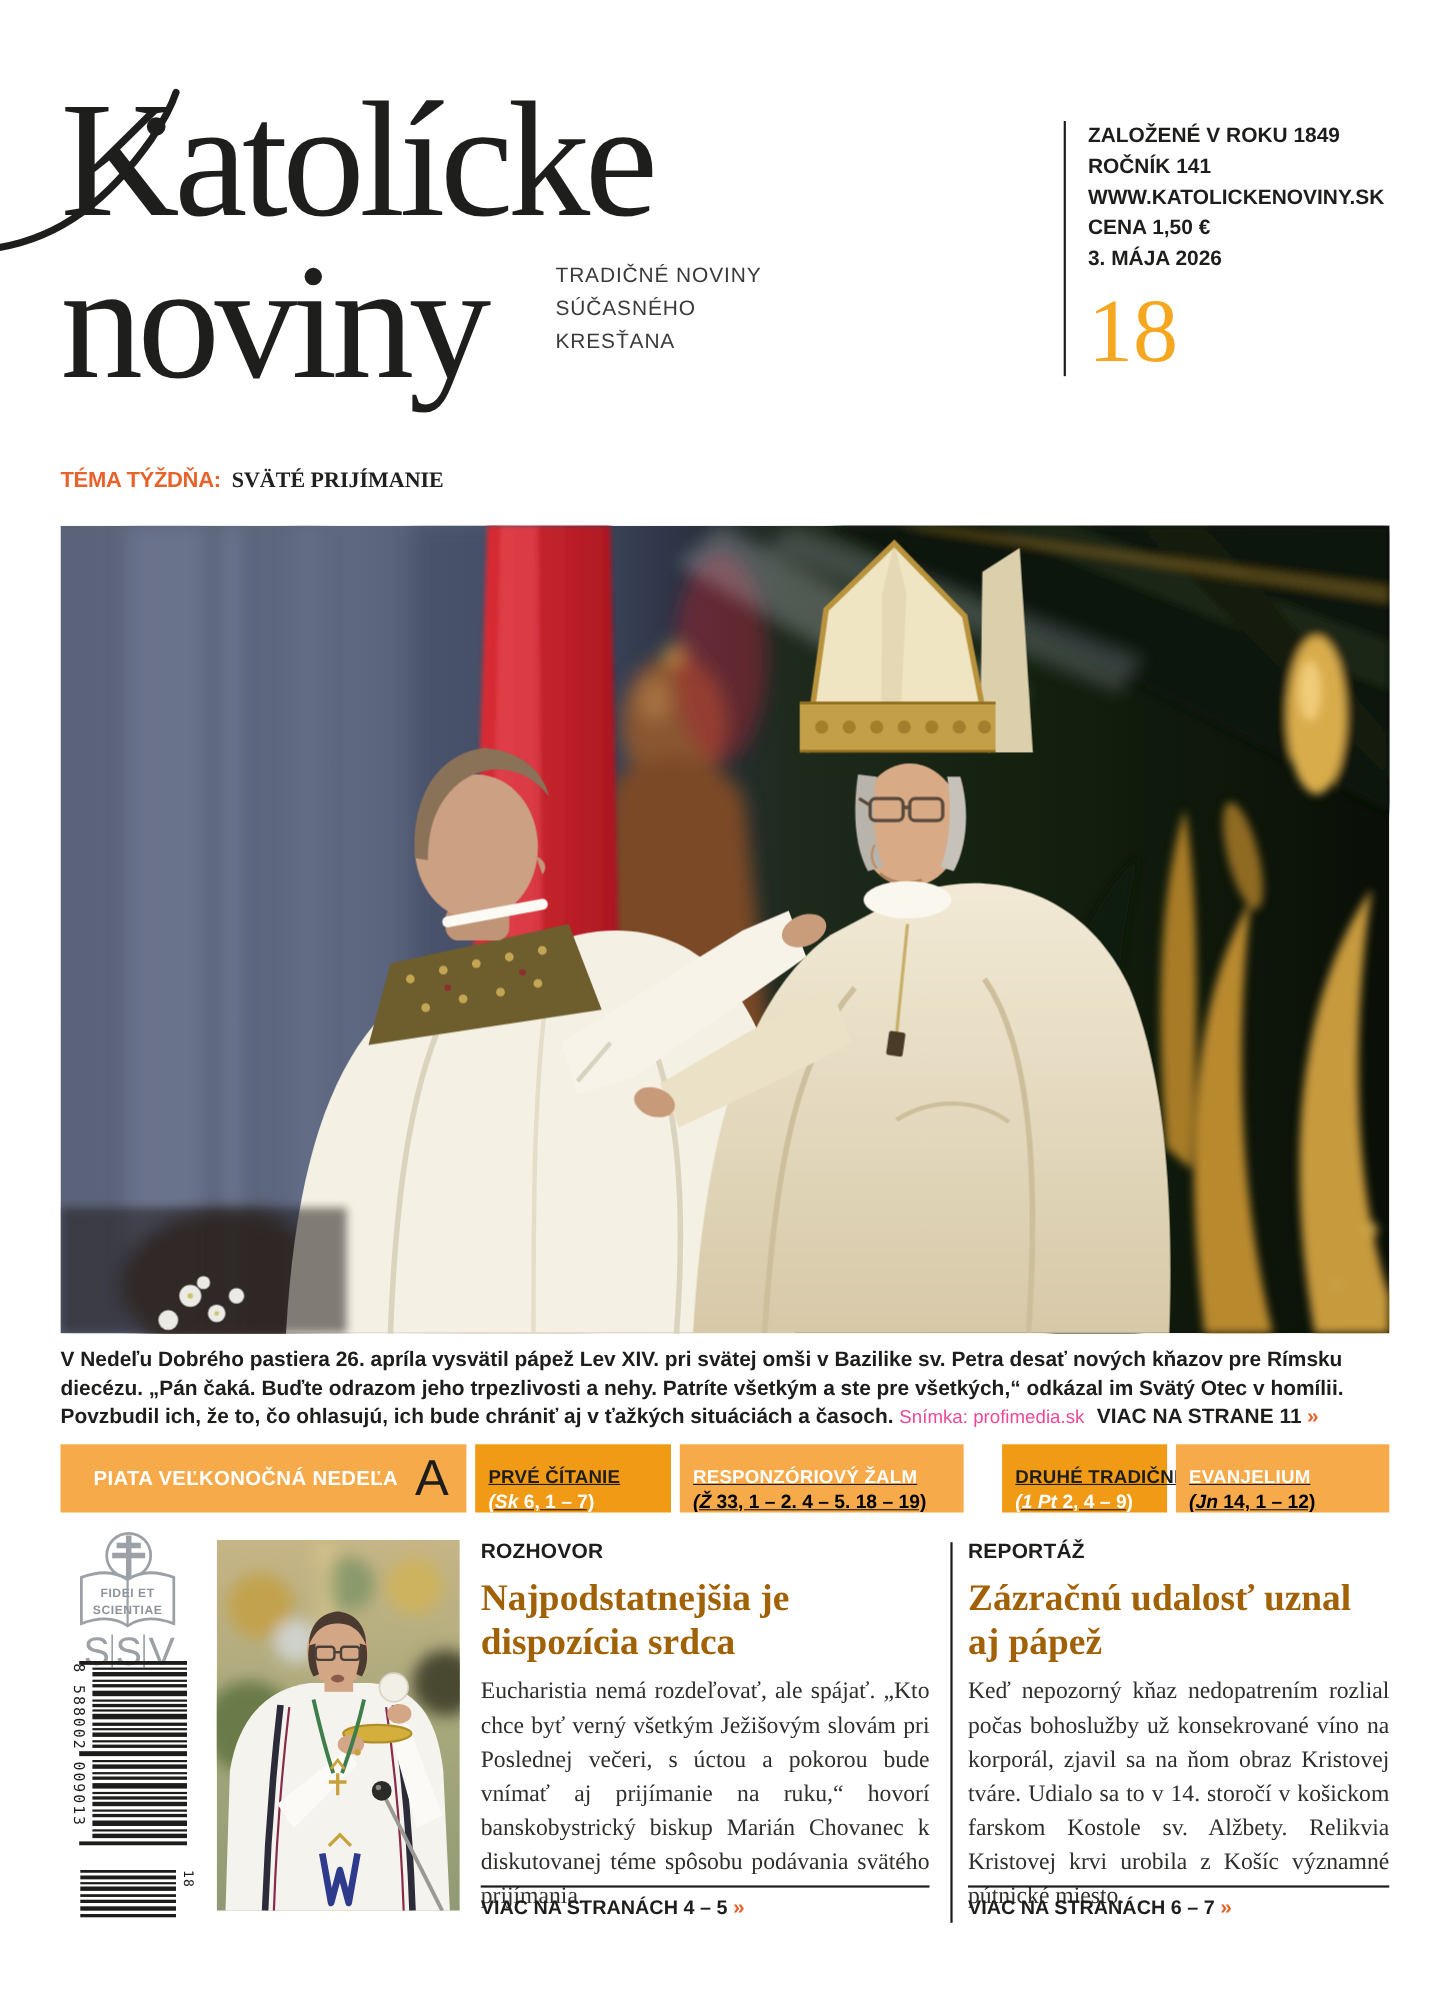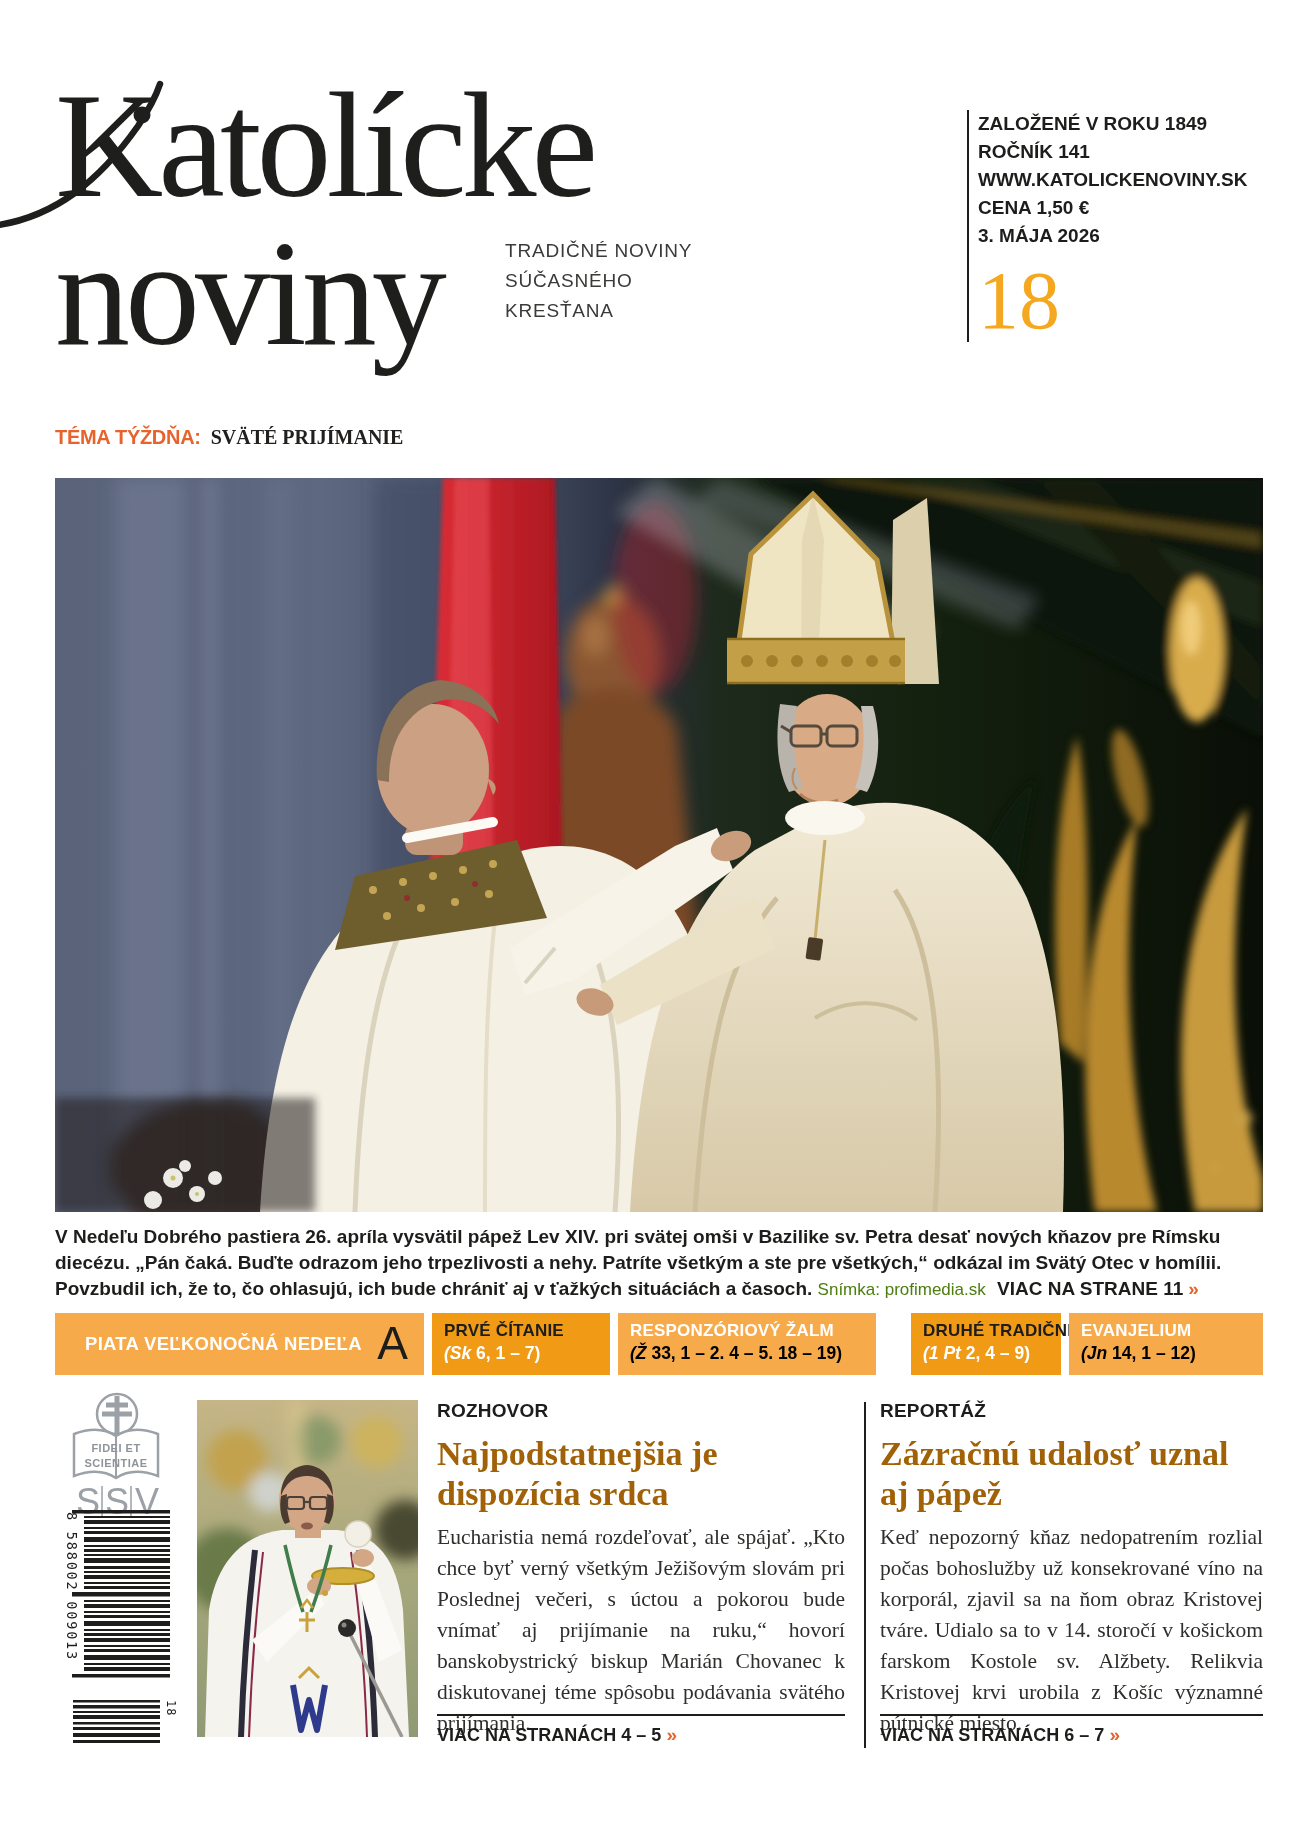--- a/index.html
+++ b/index.html
@@ -4,42 +4,42 @@
 <style>
   html,body{margin:0;padding:0;background:#e8e8e8;}
   .page{position:relative;width:1312px;height:1831px;background:#ffffff;margin:0 auto;
         font-family:"Liberation Sans",sans-serif;color:#1d1d1b;overflow:hidden;}
   .abs{position:absolute;}
 
   
   .mast-line{font-family:"Liberation Serif",serif;font-size:150px;font-weight:500;
              letter-spacing:-5px;color:#1e1e1c;line-height:1;white-space:nowrap;}
   .tagline{font-size:19px;letter-spacing:.8px;line-height:30px;color:#3a3a38;font-weight:500;}
-  .info{border-left:2.5px solid #1d1d1b;padding-left:9px;}
+  .info{border-left:2.5px solid #1d1d1b;padding-left:20px;}
   .info-line{font-size:19px;font-weight:700;line-height:28px;white-space:nowrap;}
   .issue{font-family:"Liberation Serif",serif;font-size:82px;font-weight:500;color:#f4a71f;
          line-height:1;margin-top:10px;}
 
   
   .theme{font-size:20px;white-space:nowrap;}
   .theme-label{color:#e8632c;font-weight:700;letter-spacing:-.3px;}
   .theme-title{font-family:"Liberation Serif",serif;font-weight:700;color:#21201e;margin-left:10px;}
 
   
   .caption{font-size:19px;font-weight:700;line-height:26px;color:#1d1d1b;}
-  .credit{font-weight:400;color:#4d7c0f;font-size:17px;}
+  .credit{font-weight:400;color:#ec4899;font-size:17px;}
   .chev{color:#e8632c;font-weight:800;margin-left:5px;}
 
   
   .seg{position:absolute;top:0;height:62px;box-sizing:border-box;}
   .seg.light{background:#f6aa4a;}
   .seg.dark{background:#f09a16;}
   .sunday-label{color:#ffffff;font-size:18.5px;font-weight:700;letter-spacing:.3px;line-height:62px;padding-left:30px;}
   .cycle{position:absolute;right:16px;top:0;font-size:46px;font-weight:400;line-height:60px;color:#1d1d1b;}
-  .seg .rd{padding:8px 12px 0 12px;}
+  .seg .rd{padding:20px 12px 0 12px;text-decoration:underline;}
   .rd-title{font-size:17px;font-weight:800;letter-spacing:.2px;white-space:nowrap;}
   .rd-ref{font-size:17.5px;font-weight:600;margin-top:2px;white-space:nowrap;}
   .seg.dark .rd-title{color:#1d1d1b;} .seg.dark .rd-ref{color:#ffffff;}
   .seg.light .rd-title{color:#ffffff;} .seg.light .rd-ref{color:#000000;}
   .bk{font-style:italic;}
 
   
   .kicker{font-size:19px;font-weight:800;letter-spacing:.2px;}
   .headline{font-family:"Liberation Serif",serif;font-size:34px;font-weight:700;line-height:40px;color:#a16207;}
   .body-text{font-family:"Liberation Serif",serif;font-size:21.5px;line-height:31px;color:#2f2e2b;

